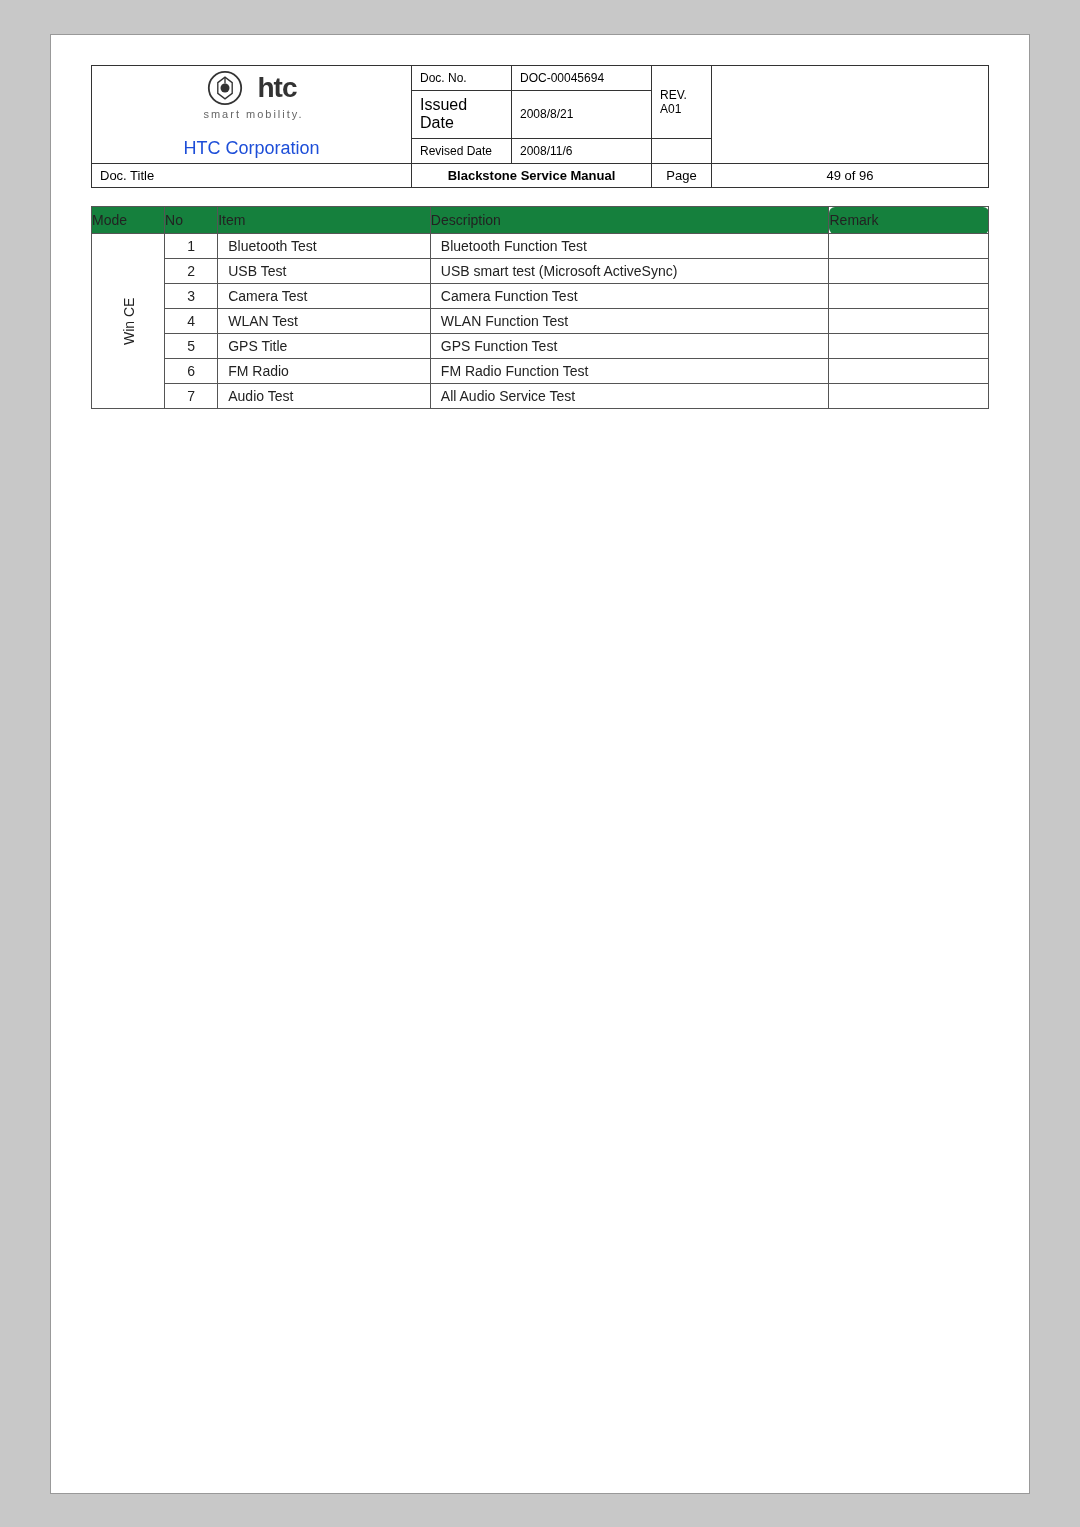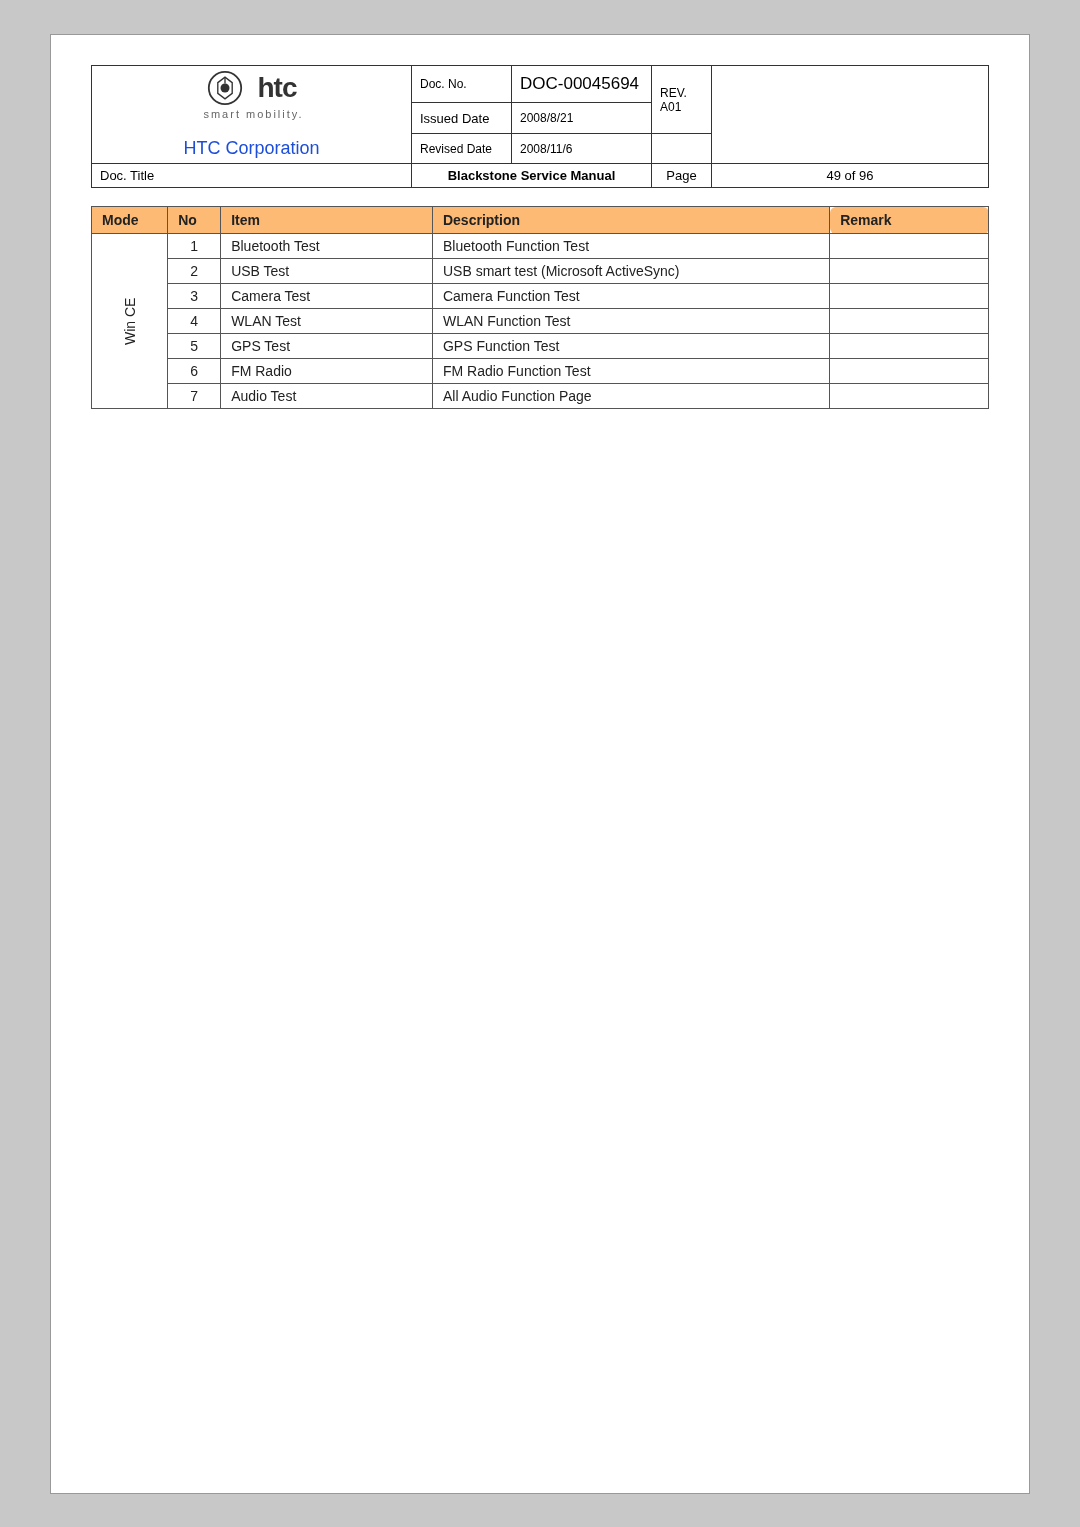--- a/index.html
+++ b/index.html
@@ -81,25 +81,25 @@
       font-size: 13px;
     }
 
     
     .content-table {
       width: 100%;
       border-collapse: collapse;
       margin-top: 8px;
     }
     .content-table th {
-      background-color: #fdba74;
+      background-color: #15803d;
       border: 1px solid #555;
-      padding: 5px 10px;
+      padding: 5px 0;
       font-size: 14px;
-      font-weight: bold;
+      font-weight: normal;
       color: #222;
       text-align: left;
     }
     .content-table td {
       border: 1px solid #555;
       padding: 4px 10px;
       font-size: 14px;
       vertical-align: middle;
       color: #222;
     }
@@ -163,28 +163,28 @@
               <polygon points="12,14 20,8 28,14 28,26 20,32 12,26" fill="none" stroke="#333" stroke-width="1.5"></polygon>
               <circle cx="20" cy="20" r="5" fill="#333"></circle>
               <line x1="20" y1="8" x2="20" y2="15" stroke="#333" stroke-width="1.5"></line>
             </svg>
             <span class="htc-logo-text">htc</span>
           </div>
           <div class="htc-tagline">smart mobility.</div>
           <div style="margin-top:18px; font-size:18px; color:#1d4ed8;">HTC Corporation</div>
         </td>
         <td style="width:100px; font-size:12px;">Doc. No.</td>
-        <td style="width:140px; font-size:17px;">DOC-00045694</td>
+        <td style="width:140px; font-size:12px;">DOC-00045694</td>
         <td rowspan="2" style="width:60px; text-align:left; font-size:12px; border-left:1px solid #333;">
           <div>REV.</div>
           <div>A01</div>
         </td>
       </tr>
       <tr>
-        <td style="font-size:13px;margin-top:42px;">Issued Date</td>
+        <td style="font-size:16px;margin-top:42px;">Issued Date</td>
         <td style="font-size:12px;">2008/8/21</td>
       </tr>
       <tr>
         <td style="font-size:12px;">Revised Date</td>
         <td style="font-size:12px;">2008/11/6</td>
         <td style="font-size:12px; text-align:center;"></td>
       </tr>
       <tr class="doc-title-row">
         <td class="doc-title-label">Doc. Title</td>
         <td colspan="2" class="doc-title-value">Blackstone Service Manual</td>
@@ -225,33 +225,33 @@
           <td class="remark-cell"></td>
         </tr>
         <tr>
           <td class="no-cell">4</td>
           <td class="item-cell">WLAN Test</td>
           <td class="desc-cell">WLAN Function Test</td>
           <td class="remark-cell"></td>
         </tr>
         <tr>
           <td class="no-cell">5</td>
-          <td class="item-cell">GPS Test</td>
+          <td class="item-cell">GPS Title</td>
           <td class="desc-cell">GPS Function Test</td>
           <td class="remark-cell"></td>
         </tr>
         <tr>
           <td class="no-cell">6</td>
           <td class="item-cell">FM Radio</td>
           <td class="desc-cell">FM Radio Function Test</td>
           <td class="remark-cell"></td>
         </tr>
         <tr>
           <td class="no-cell">7</td>
           <td class="item-cell">Audio Test</td>
-          <td class="desc-cell">All Audio Function Page</td>
+          <td class="desc-cell">All Audio Service Test</td>
           <td class="remark-cell"></td>
         </tr>
       </tbody>
   </table>
 
 
 </div>
 
 </body></html>

